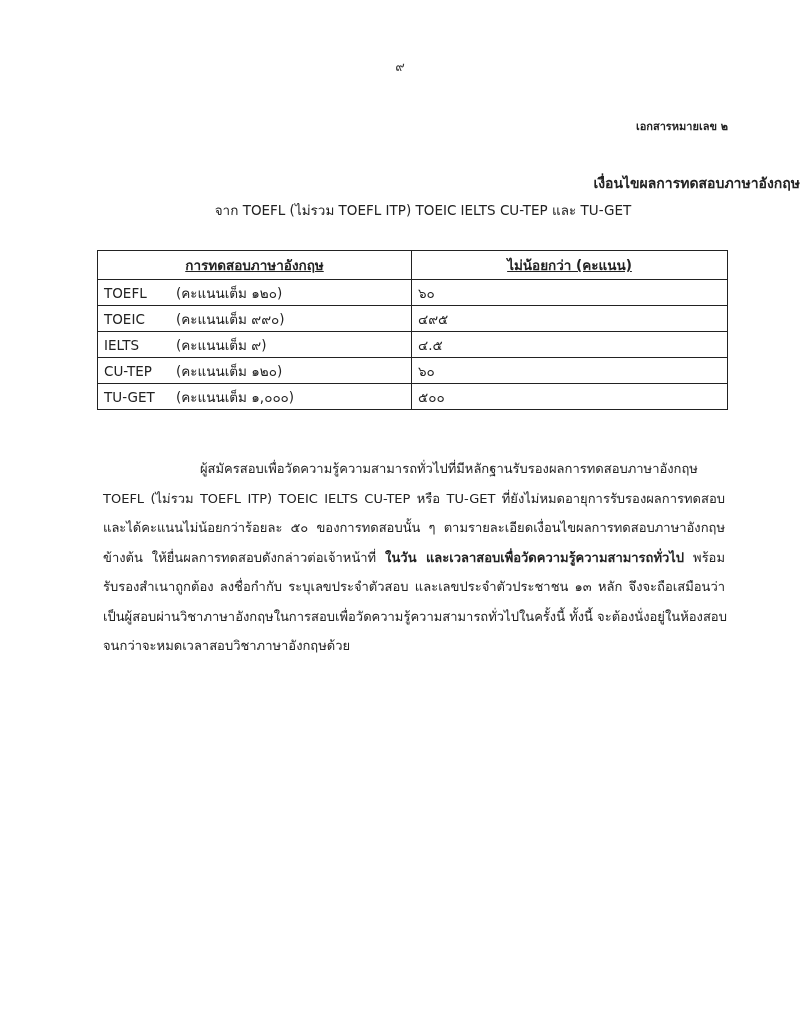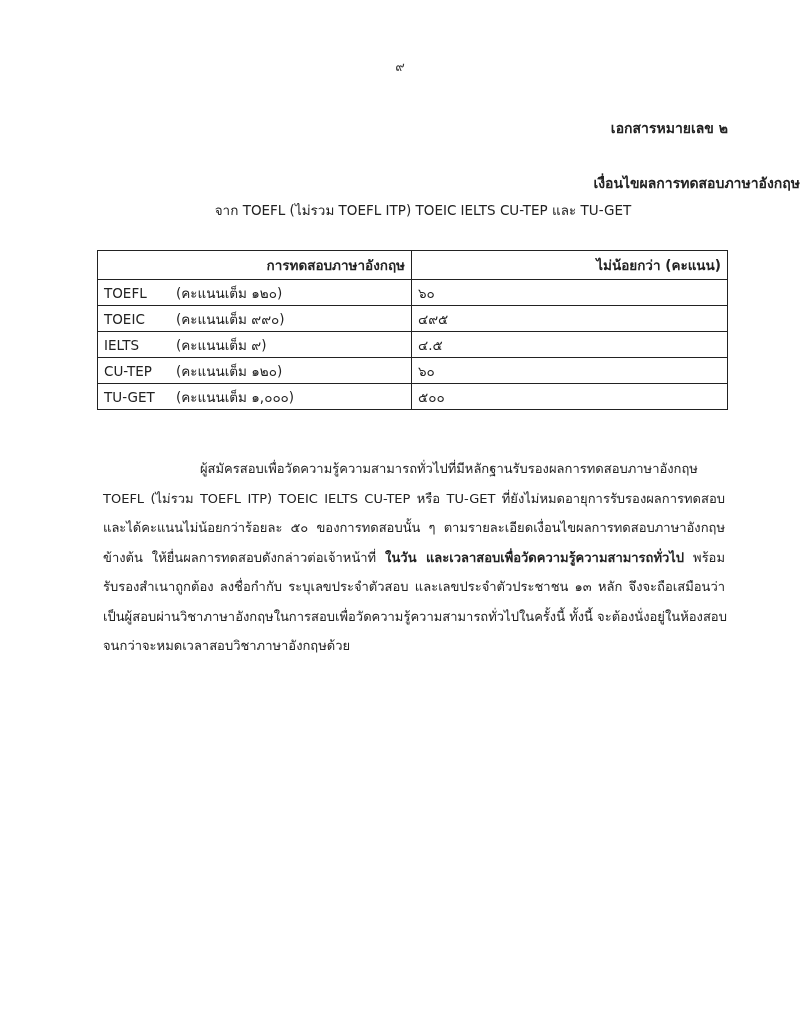--- a/index.html
+++ b/index.html
@@ -21,21 +21,21 @@
       left: 0;
       width: 800px;
       text-align: center;
       font-size: 13px;
       color: #333;
     }
     .doc-ref {
       position: absolute;
       top: 117px;
       right: 72px;
-      font-size: 14px;
+      font-size: 11px;
       font-weight: bold;
       color: #222;
     }
     .title {
       position: absolute;
       top: 172px;
       left: 0;
       width: 800px;
       text-align: right;
       font-size: 14px;
@@ -63,22 +63,23 @@
     }
     table.req-table th,
     table.req-table td {
       border: 1.3px solid #222;
       height: 26px;
       padding: 0 6px;
       box-sizing: border-box;
     }
     table.req-table th {
       font-weight: bold;
-      text-align: right;
+      text-align: center;
       height: 29px;
+      text-decoration: underline;
     }
     table.req-table th.col-test { width: 314px; }
     table.req-table td.score { }
     .test-name {
       display: inline-block;
       width: 72px;
     }
     .paragraph {
       position: absolute;
       top: 454px;

